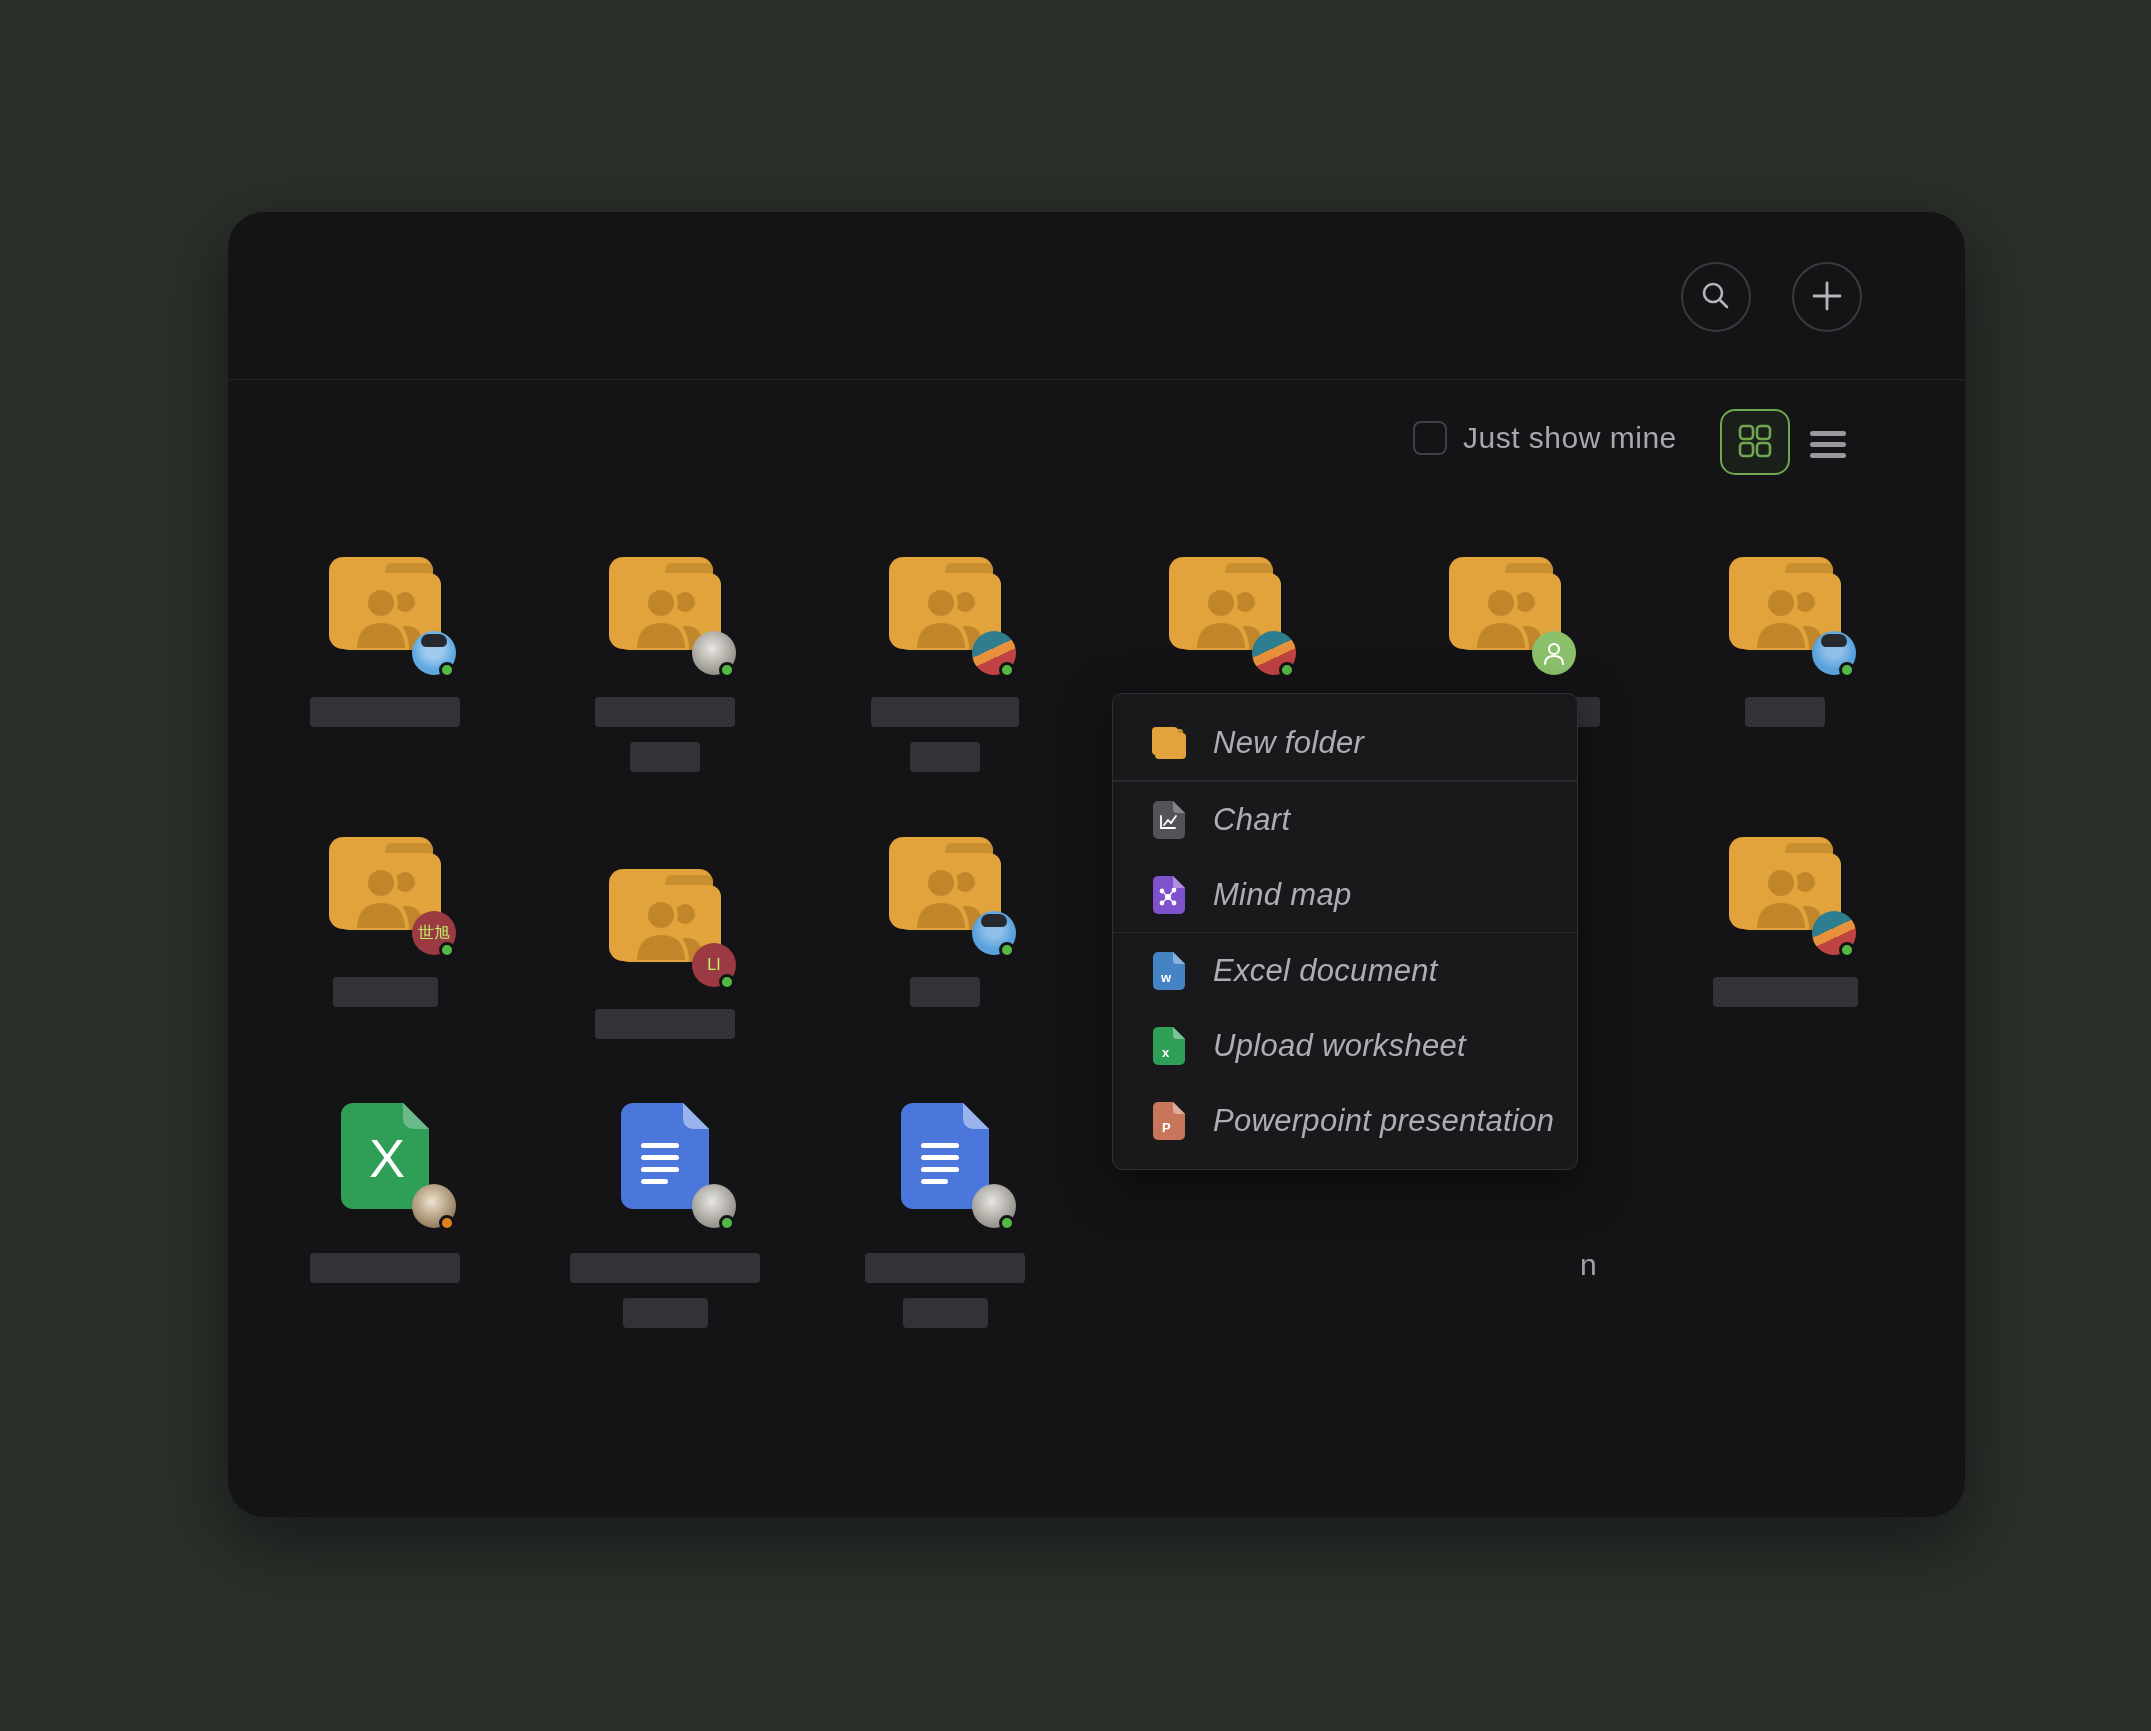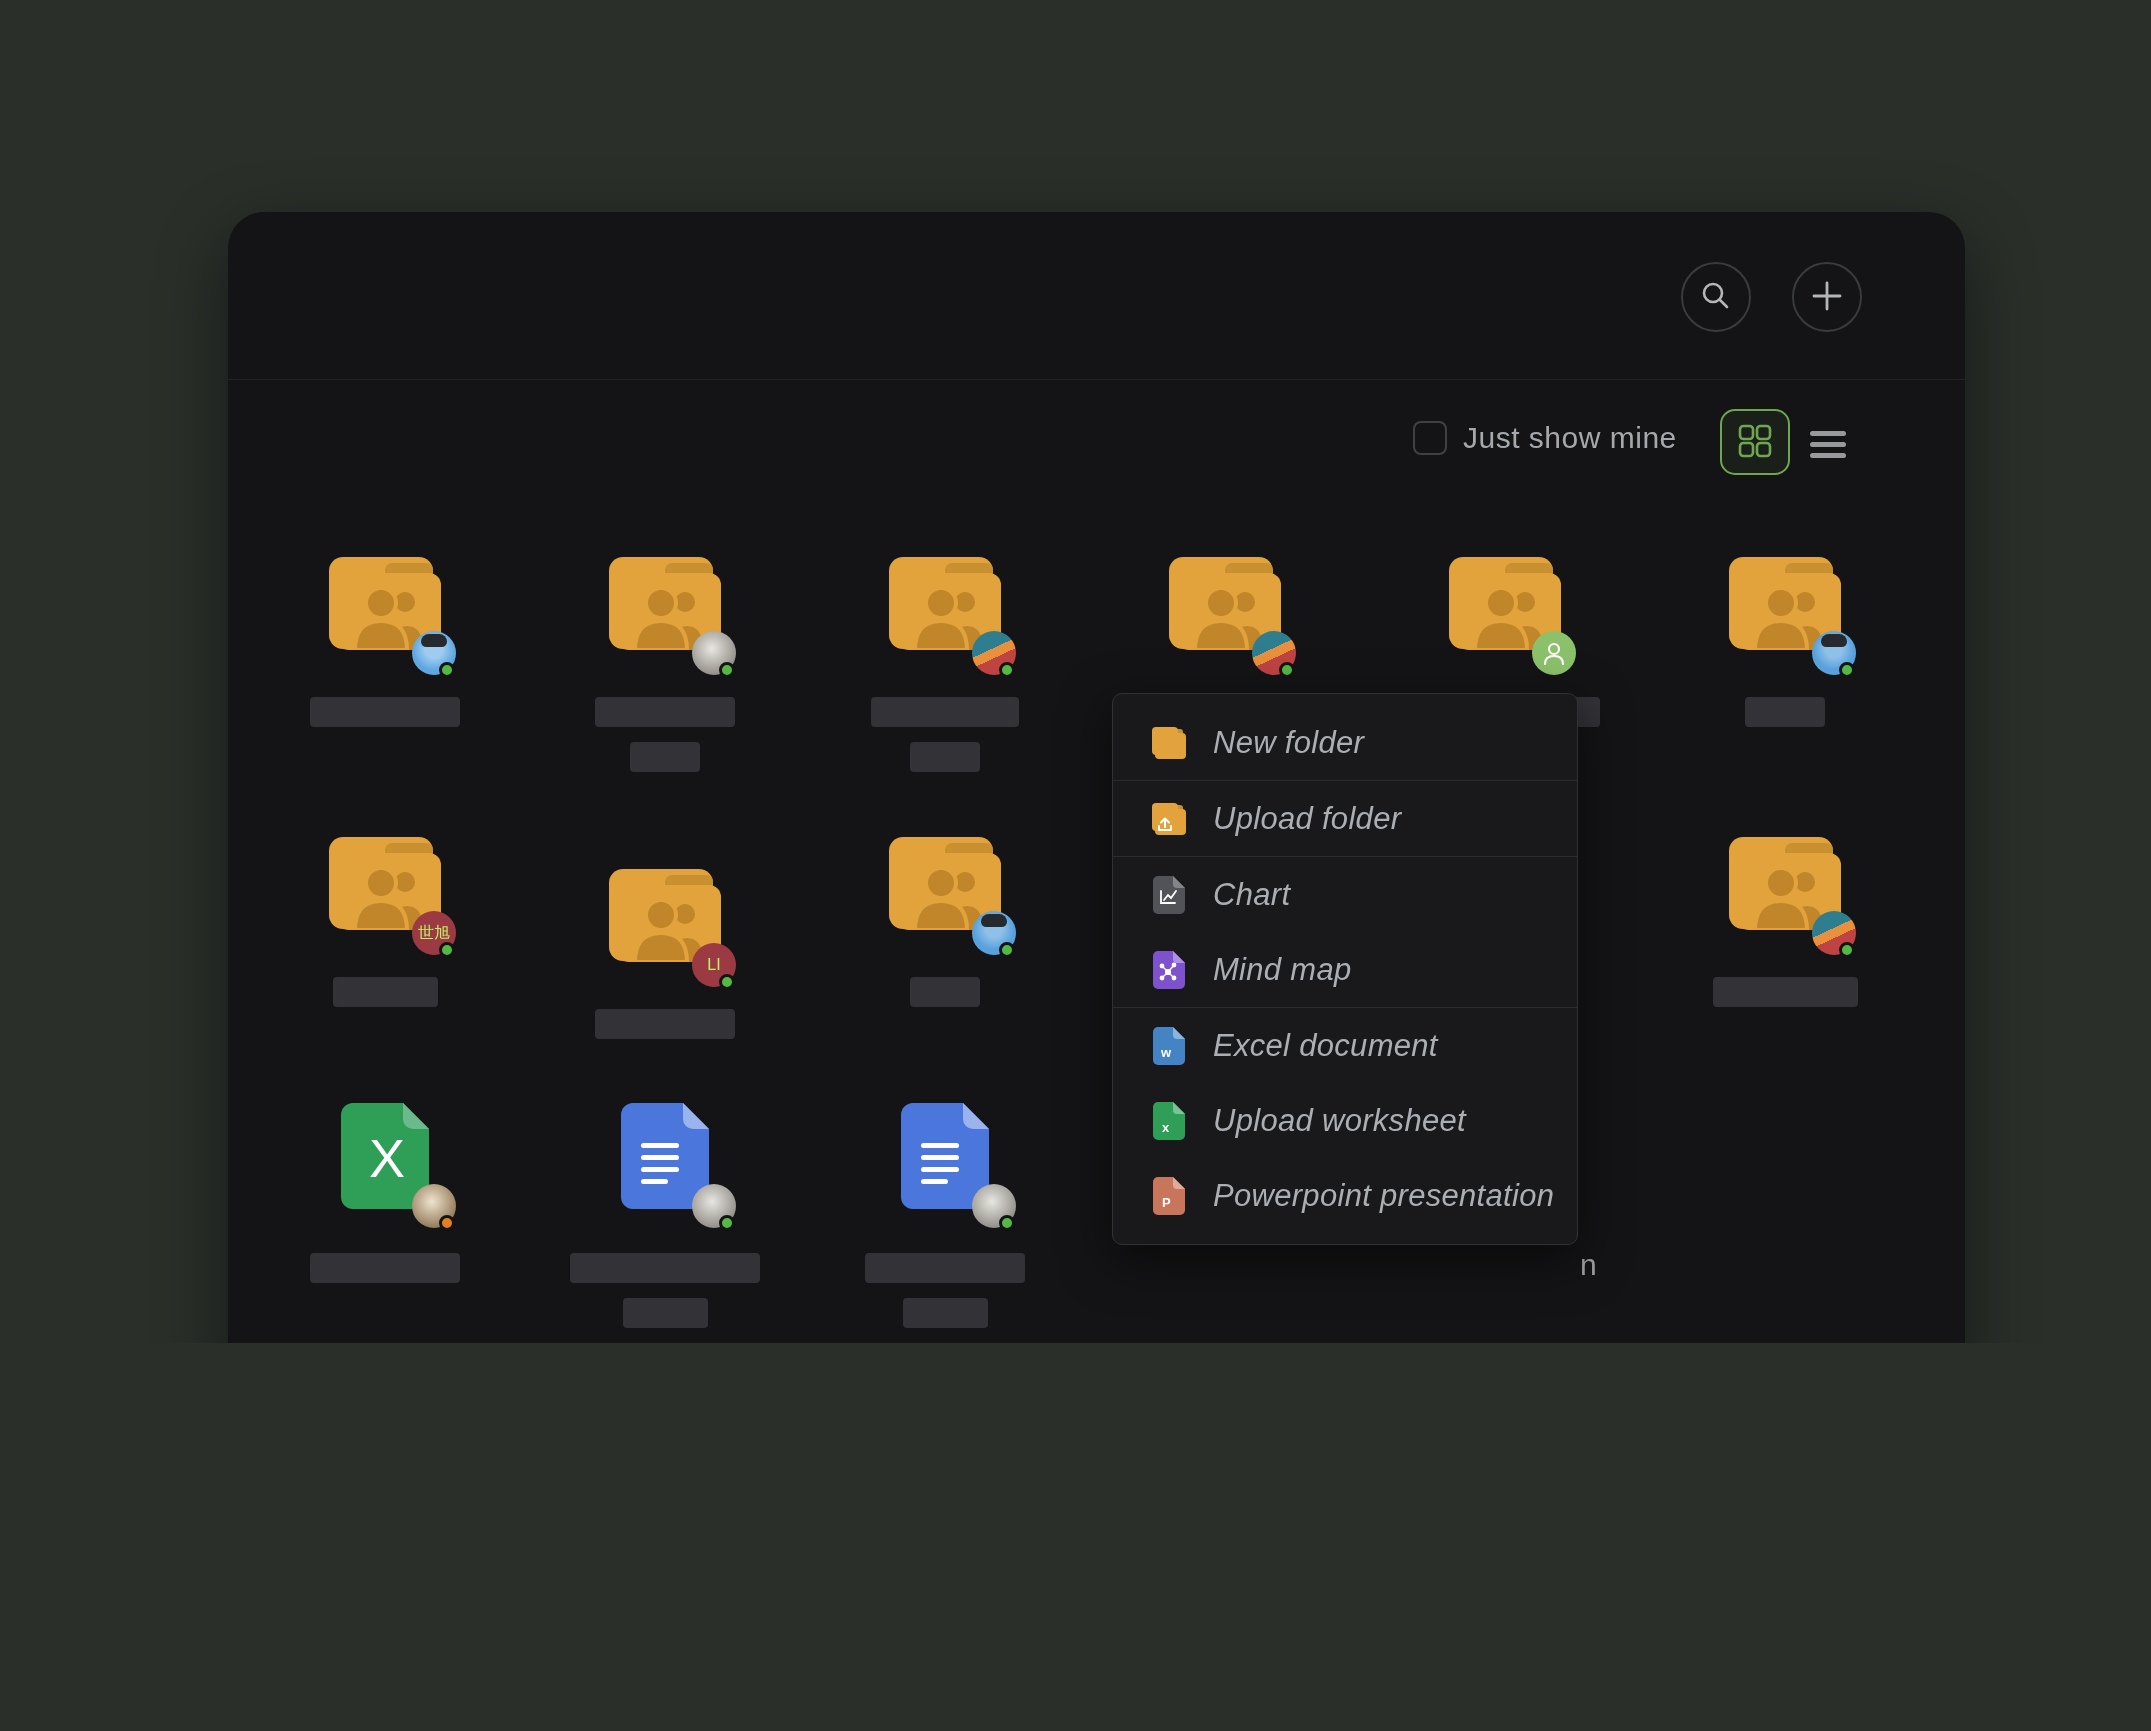--- a/index.html
+++ b/index.html
@@ -13,21 +13,21 @@
     --txt-toolbar:#a6a8ac;
     --icon-gray:#b4b6ba;
     --accent:#6ea750;
     --folder:#e2a33c;
     --folder-dark:#c89030;
     --folder-person:#c08629;
   }
   *{margin:0;padding:0;box-sizing:border-box;}
   html,body{background:var(--bg);}
   body{font-family:"Liberation Sans", sans-serif;}
-  .stage{position:relative;width:2151px;height:1343px;background:var(--bg);overflow:hidden;}
+  .stage{position:relative;width:2151px;height:1731px;background:var(--bg);overflow:hidden;}
   .panel{position:absolute;left:228px;top:212px;width:1737px;height:1305px;background:var(--panel);
          border-radius:36px;box-shadow:0 24px 70px rgba(0,0,0,.45);}
   
   .header{position:absolute;left:0;top:0;width:100%;height:168px;border-bottom:1px solid #222428;}
   .circle-btn{position:absolute;top:50px;width:70px;height:70px;border-radius:50%;
               border:2px solid #3a3b3f;background:transparent;cursor:pointer;
               display:flex;align-items:center;justify-content:center;}
   .circle-btn.search{left:1453px;}
   .circle-btn.add{left:1564px;}
   
@@ -336,35 +336,20 @@
     <rect x="15" y="2" width="16" height="10" rx="3" fill="#c89030"></rect>
     <rect x="0" y="0" width="26" height="28" rx="4" fill="#e2a33c"></rect>
     <rect x="3" y="6" width="31" height="26" rx="4" fill="#e2a33c"></rect>
 
   </svg>
             </span>
             <span class="mlabel">New folder</span>
           </div>
         </div>
         <div class="menu-section">
-          <div class="menu-item">
-            <span class="mini-ic">
-              <svg width="34" height="32" viewBox="0 0 34 32">
-    <rect x="15" y="2" width="16" height="10" rx="3" fill="#c89030"></rect>
-    <rect x="0" y="0" width="26" height="28" rx="4" fill="#e2a33c"></rect>
-    <rect x="3" y="6" width="31" height="26" rx="4" fill="#e2a33c"></rect>
-    <g stroke="#ffffff" stroke-width="2" fill="none" stroke-linecap="round" stroke-linejoin="round" transform="translate(1,4)">
-      <path d="M12 20 v-8"></path>
-                  <path d="M8 15.5 l4 -4 4 4"></path>
-                  <path d="M6 19 v4 h12 v-4"></path>
-                </g>
-  </svg>
-            </span>
-            <span class="mlabel">Upload folder</span>
-          </div>
         </div>
         <div class="menu-section">
           <div class="menu-item">
             <span class="mini-ic">
               <svg width="32" height="38" viewBox="0 0 32 38">
     <path d="M5 0 h15 l12 12 v21 a5 5 0 0 1 -5 5 h-22 a5 5 0 0 1 -5 -5 v-28 a5 5 0 0 1 5 -5 z" fill="#525358"></path>
     <path d="M20 0 l12 12 h-8 a4 4 0 0 1 -4 -4 z" fill="#84858a"></path>
     <g stroke="#ffffff" stroke-width="1.8" fill="none" stroke-linecap="round">
                   <path d="M8 15 v12 h14"></path>
                   <path d="M11 24 l4 -5 3 3 5 -7"></path>

